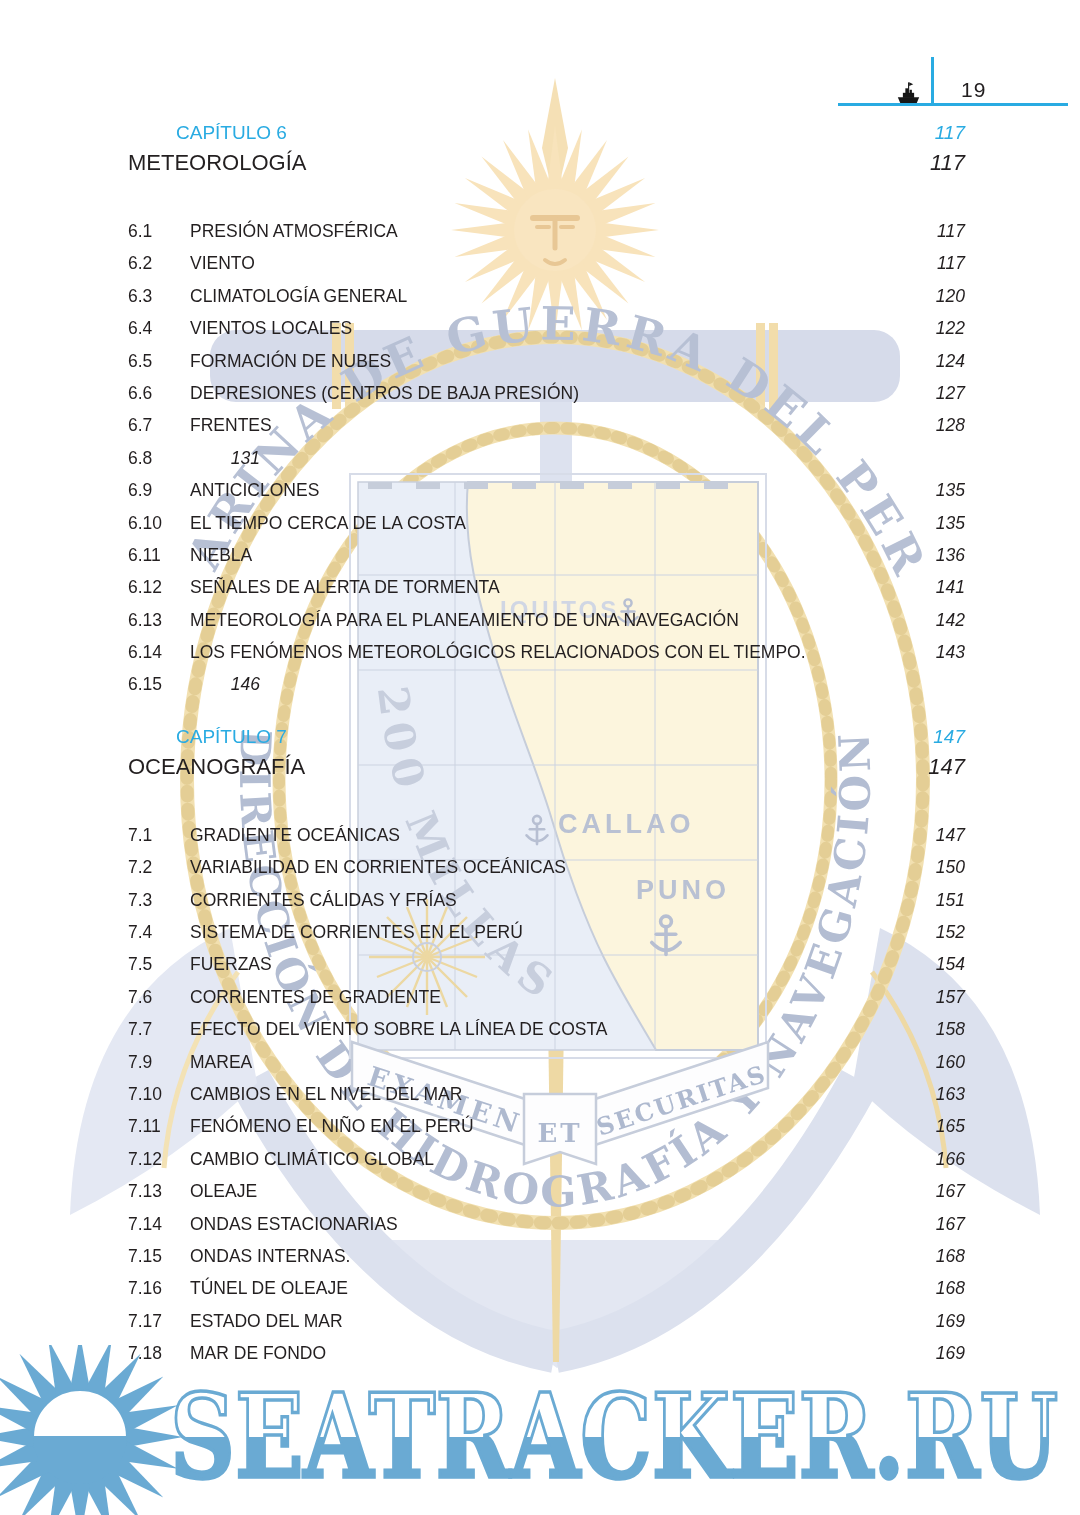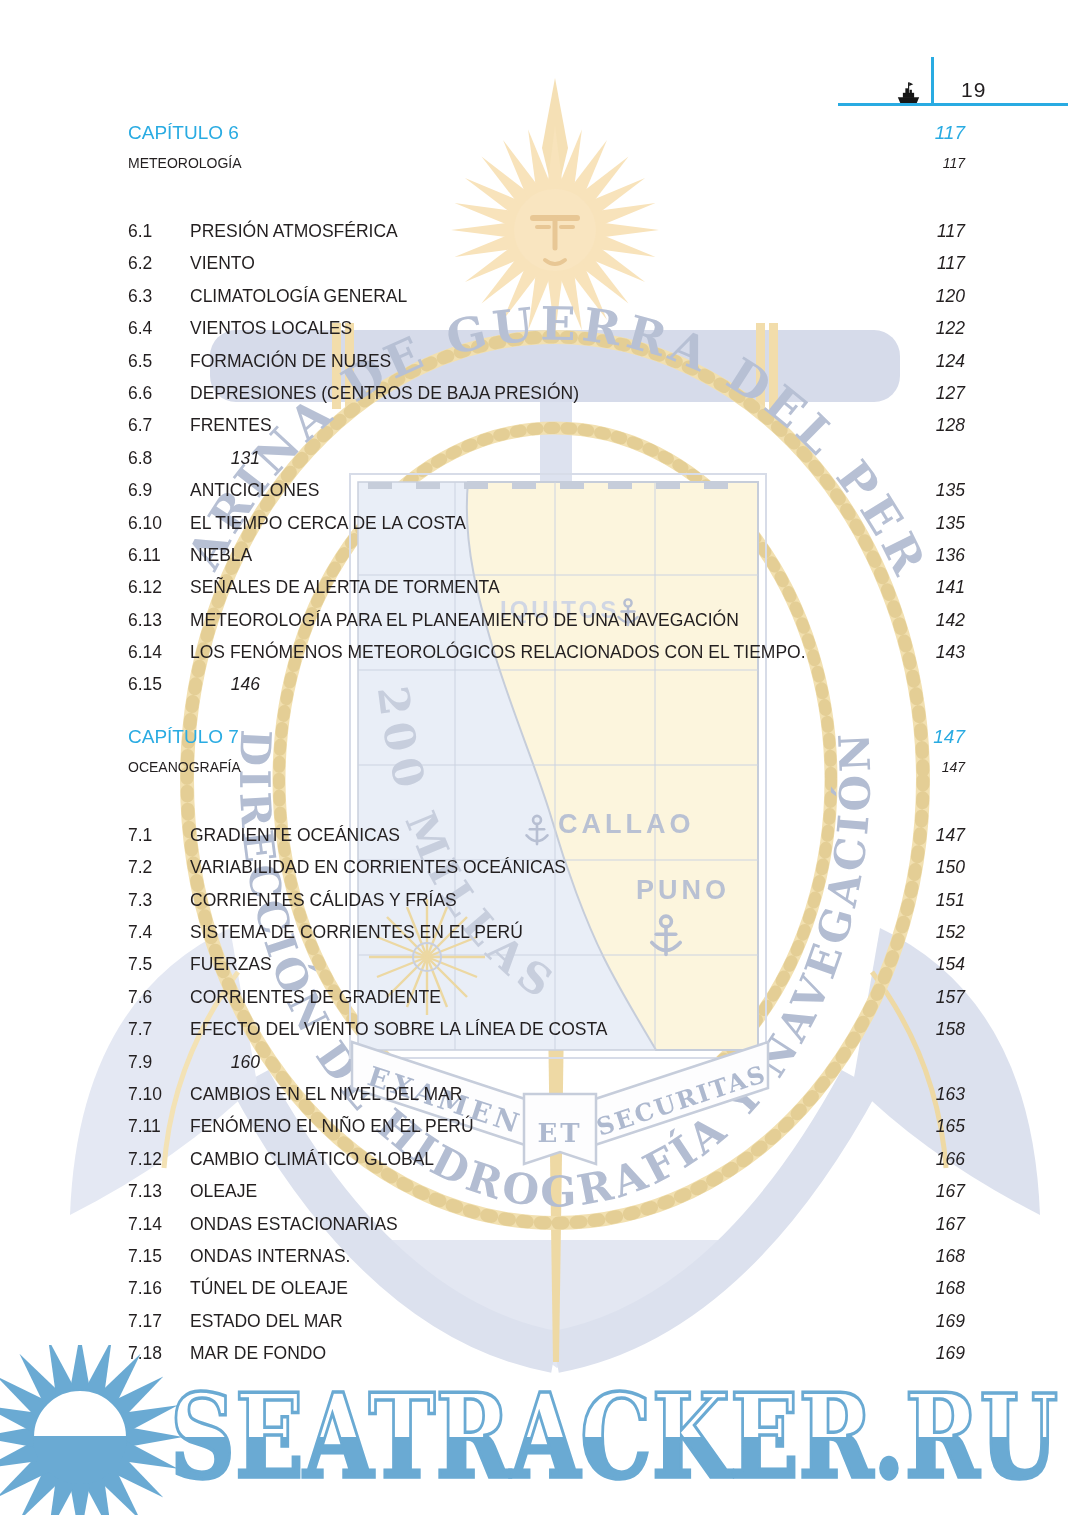--- a/index.html
+++ b/index.html
@@ -22,22 +22,22 @@
   .hdr-vline{position:absolute;left:931px;top:57px;width:3px;height:47px;background:var(--blue);z-index:3;}
   .hdr-pagenum{position:absolute;left:961px;top:78px;font-size:21px;letter-spacing:1px;color:var(--ink);z-index:3;}
   .hdr-hline{position:absolute;left:838px;top:103px;width:230px;height:3px;background:var(--blue);z-index:3;}
   
   .toc{position:absolute;left:128px;right:115px;top:118px;z-index:3;}
   .row{display:flex;align-items:baseline;}
   .row .num{width:62px;flex:0 0 62px;}
   .row .ttl{flex:1 1 auto;padding-right:8px;}
   .row .pg{width:70px;flex:0 0 70px;text-align:right;font-style:italic;}
   .row.item{height:32.4px;line-height:32.4px;font-size:17.5px;}
-  .row.chead{height:30px;line-height:30px;font-size:19px;color:var(--blue);}
-  .row.thead{height:30px;line-height:30px;font-size:14px;}
+  .row.chead{height:30px;line-height:30px;font-size:19px;color:var(--blue);margin-left:48px;}
+  .row.thead{height:30px;line-height:30px;font-size:22px;}
   .sp-title{height:37px;}
   .sp-section{height:21px;}
   
   .emblem-svg{position:absolute;left:0;top:0;z-index:0;pointer-events:none;}
   .seatracker-svg{position:absolute;left:0;top:1345px;z-index:1;pointer-events:none;}
 </style>
 </head>
 <body>
 
 <div class="stage">
@@ -380,20 +380,21 @@
         <span class="ttl">CORRIENTES DE GRADIENTE</span>
         <span class="pg">157</span>
       </div>
       <div class="row item">
         <span class="num">7.7</span>
         <span class="ttl">EFECTO DEL VIENTO SOBRE LA LÍNEA DE COSTA</span>
         <span class="pg">158</span>
       </div>
       <div class="row item">
         <span class="num">7.9</span>
+        <span class="ttl">MAREA</span>
         <span class="pg">160</span>
       </div>
       <div class="row item">
         <span class="num">7.10</span>
         <span class="ttl">CAMBIOS EN EL NIVEL DEL MAR</span>
         <span class="pg">163</span>
       </div>
       <div class="row item">
         <span class="num">7.11</span>
         <span class="ttl">FENÓMENO EL NIÑO EN EL PERÚ</span>

